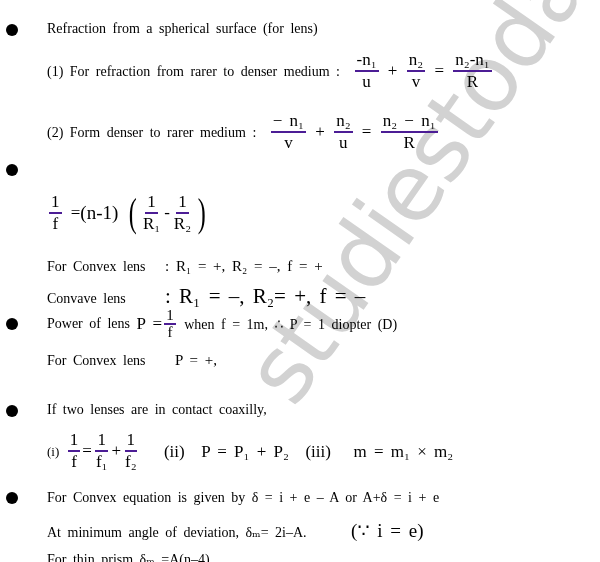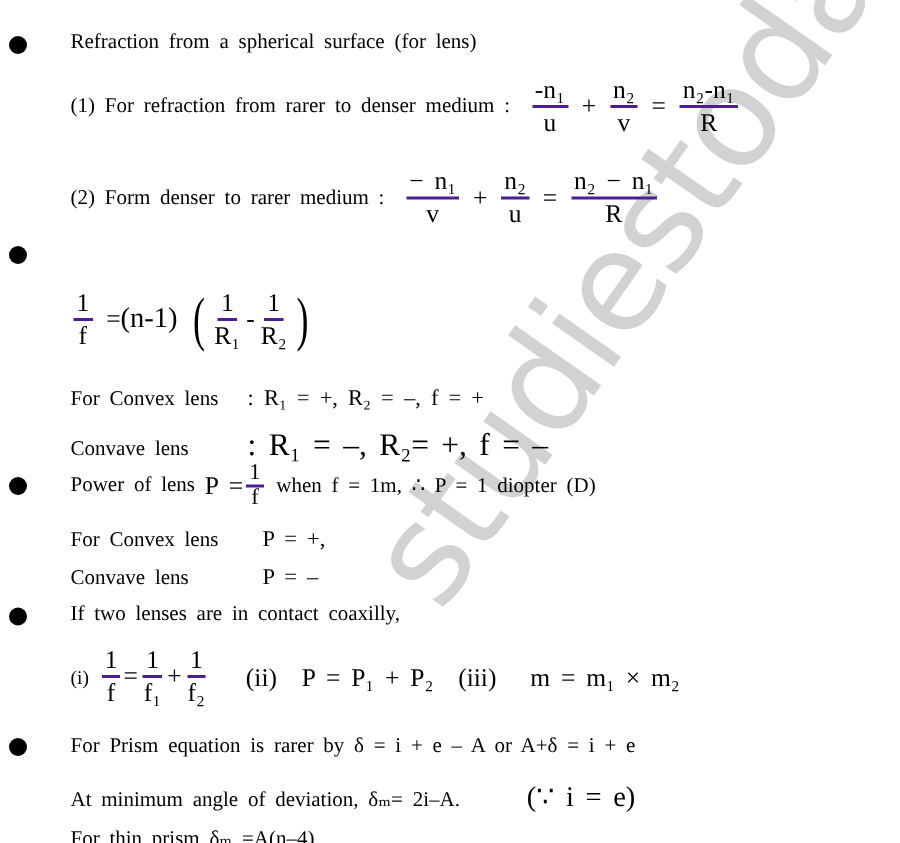--- a/index.html
+++ b/index.html
@@ -96,23 +96,20 @@
     <span style="vertical-align:middle;">Power of lens</span>
     <span class="m" style="vertical-align:middle;">P =</span><span class="frac m" style="font-size:15px;">
         <span class="num" style="line-height:15px;">1</span>
         <span class="den" style="line-height:15px;">f</span>
       </span>
     <span style="vertical-align:middle;">when f = 1m,  ∴  P = 1 diopter (D)</span>
   </div>
   <div class="line" style="top:336px;">
     <span style="display:inline-block;width:128px;">For Convex lens</span><span style="font-size:15px;">P = +,</span>
   </div>
-  <div class="line" style="top:361px;">
-    <span style="display:inline-block;width:128px;">Convave lens</span><span style="font-size:15px;">P = –</span>
-  </div>
 
   <div class="bullet" style="top:389px;"></div>
   <div class="line" style="top:386px;">If two lenses are in contact coaxilly,</div>
 
   <div class="line" style="top:414px;">
     <span style="vertical-align:middle;font-size:13px;">(i)</span>
     <span class="m">
       <span class="frac">
           <span class="num">1</span>
           <span class="den">f</span>
@@ -124,20 +121,20 @@
           <span class="den">f₂</span>
         </span>
     </span>
     <span class="m" style="vertical-align:middle;margin-left:16px;">(ii)</span>
     <span class="m" style="vertical-align:middle;margin-left:10px;">P = P₁ + P₂</span>
     <span class="m" style="vertical-align:middle;margin-left:10px;">(iii)</span>
     <span class="m" style="vertical-align:middle;margin-left:16px;">m = m₁ × m₂</span>
   </div>
 
   <div class="bullet" style="top:476px;"></div>
-  <div class="line" style="top:474px;">For Prism equation is rarer by  δ = i + e – A or A+δ = i + e</div>
+  <div class="line" style="top:474px;">For Convex equation is given by  δ = i + e – A or A+δ = i + e</div>
   <div class="line" style="top:503px;">
     <span>At minimum angle of deviation,  δₘ= 2i–A.</span>
     <span class="m" style="margin-left:38px;font-size:19px;">(∵ i = e)</span>
   </div>
   <div class="line" style="top:535px;">For thin prism  δₘ =A(n–4)</div>
 
 </div>
 
 </body></html>

